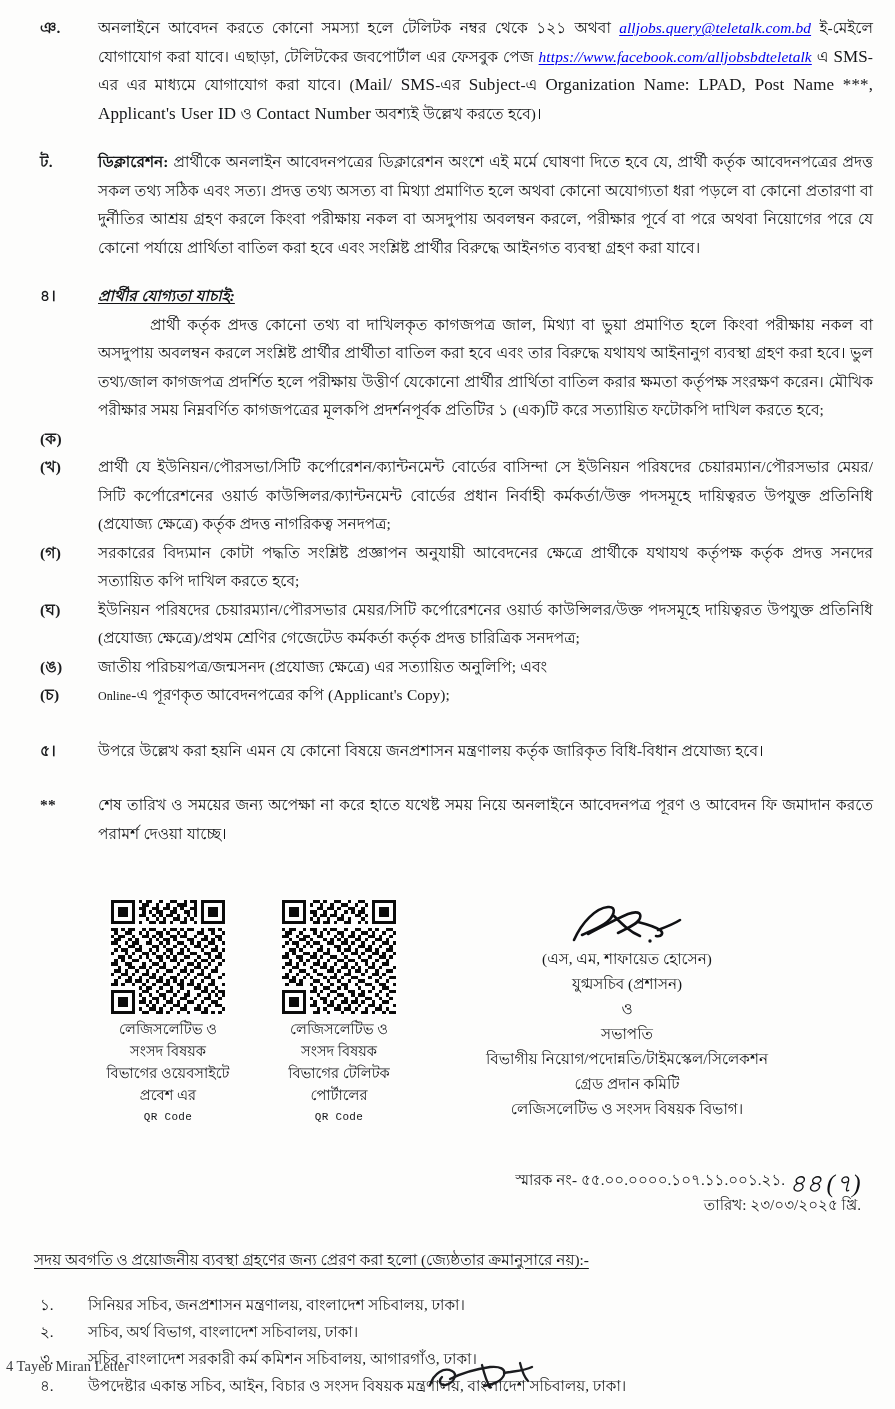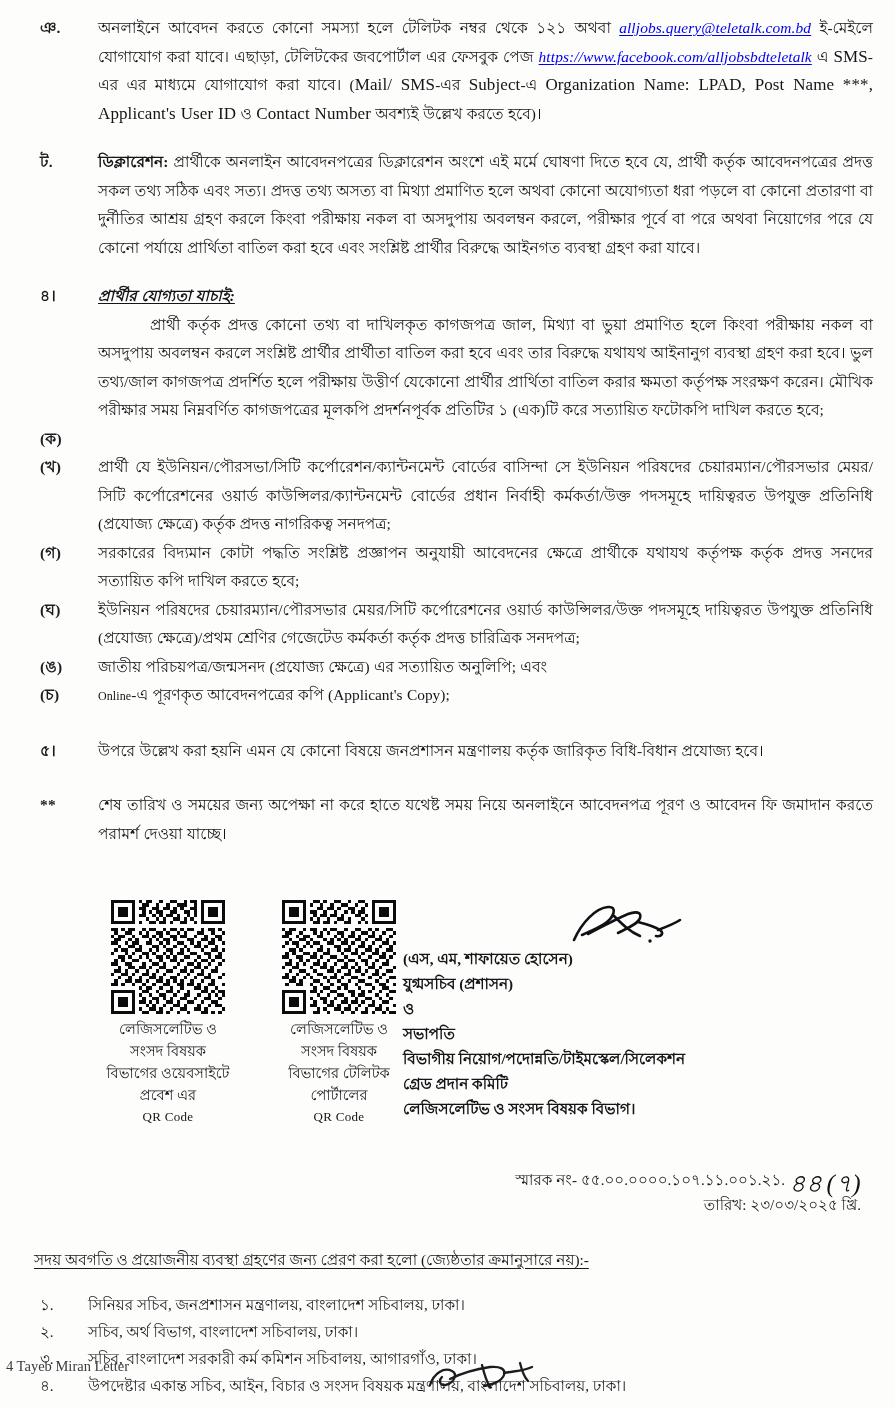--- a/index.html
+++ b/index.html
@@ -83,30 +83,30 @@
   }
   .qr-caption {
     font-size: 14.6px;
     line-height: 22px;
     color: #15161a;
   }
   .qr-caption .qrc {
     display: block;
   }
   .qr-caption .qr-code-label {
-    font-family: Liberation Serif, serif;
-    font-size: 13px;
+    font-family: Liberation Mono, monospace;
+    font-size: 11px;
     letter-spacing: .3px;
   }
 
   .sign-block {
     flex: 1 1 auto;
+    text-align: center;
     padding-top: 0px;
     padding-right: 10px;
-    font-weight: bold;
   }
   .signature-svg {
     display: block;
     margin: 0 auto -6px auto;
   }
   .sign-line {
     font-size: 15.2px;
     line-height: 25px;
     color: #141517;
   }

